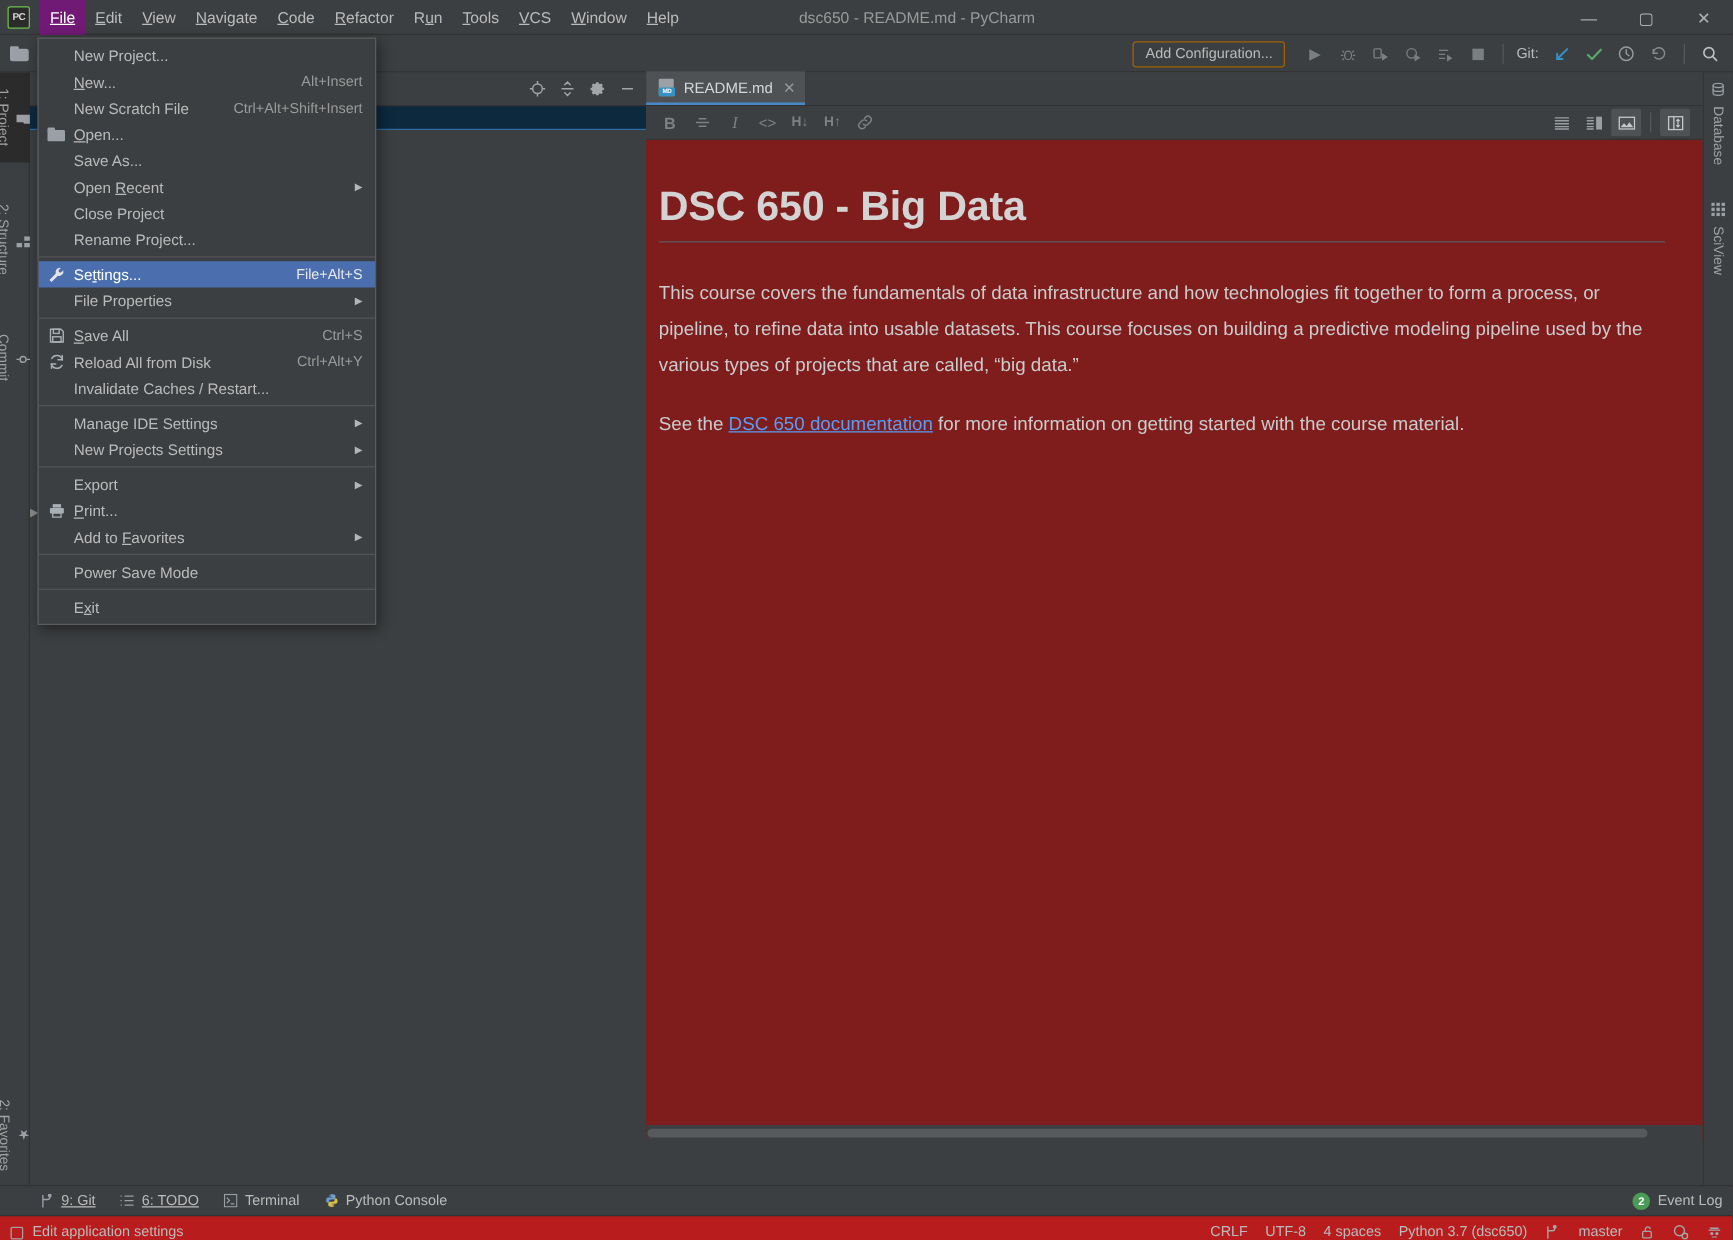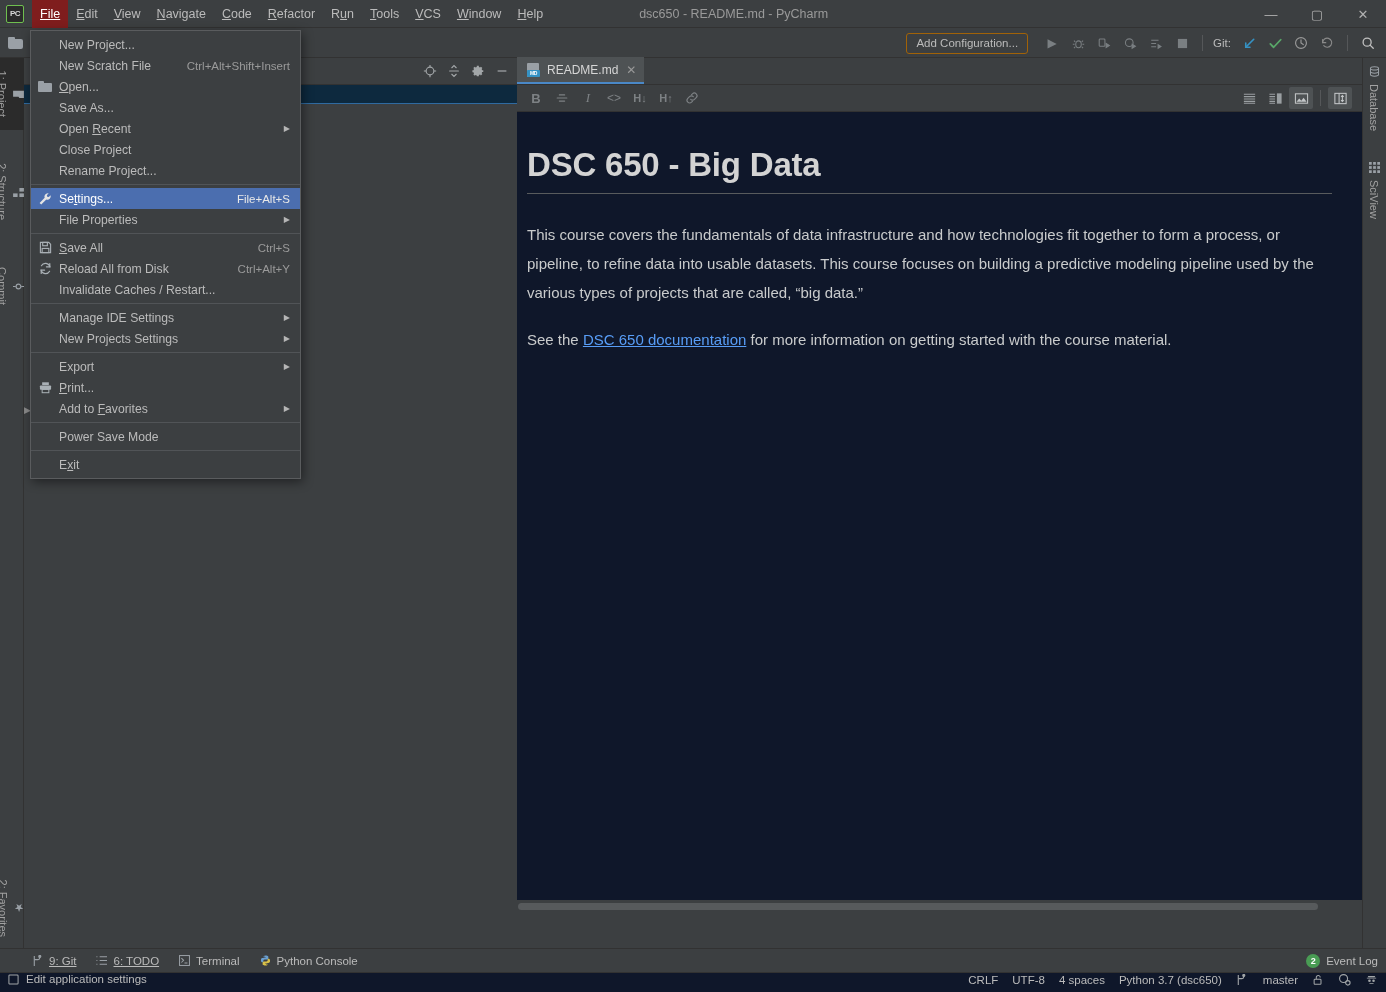--- a/index.html
+++ b/index.html
@@ -25,21 +25,21 @@
     display: flex; align-items: center; justify-content: center;
     font-size: 8px; font-weight: bold; color: #d6d6d6; letter-spacing: -0.5px;
     flex: 0 0 auto;
   }
   .menubar { display: flex; align-items: center; height: 28px; }
   .menu-item {
     padding: 4px 8px; font-size: 12.5px; color: #bbbbbb; height: 28px;
     display: flex; align-items: center; cursor: default; white-space: nowrap;
   }
   .menu-item .u { text-decoration: underline; }
-  .menu-item.active { background: #7f1d1d; color: #ffffff; }
+  .menu-item.active { background: #701a75; color: #ffffff; }
   .win-title {
     margin-left: 88px; font-size: 12.5px; color: #9a9a9a; white-space: nowrap;
   }
   .win-controls {
     position: absolute; right: 0; top: 0; height: 28px;
     display: flex; align-items: center;
   }
   .win-btn {
     width: 46px; height: 28px; display: flex; align-items: center;
     justify-content: center; color: #b0b0b0; font-size: 13px;
@@ -173,21 +173,21 @@
     position: absolute; right: 10px; display: flex; align-items: center; gap: 2px;
   }
   .view-btn {
     width: 24px; height: 22px; display: flex; align-items: center;
     justify-content: center; color: #9a9fa2;
   }
   .view-btn.on { background: #4e5254; border-radius: 2px; }
   .vb-sep { width: 1px; height: 16px; background: #555759; margin: 0 5px; }
 
   .preview {
-    background: #0f172a; height: 800px; padding: 34px 30px 0 10px;
+    background: #7f1d1d; height: 800px; padding: 34px 30px 0 10px;
     position: relative; overflow: hidden;
   }
   .md-h1 {
     font-size: 33px; font-weight: bold; color: #d3d3d3; letter-spacing: -0.2px;
     padding-bottom: 9px; border-bottom: 1px solid #585b5d; margin-bottom: 26px;
   }
   .md-p {
     font-size: 15px; line-height: 29px; color: #c9cbcc; margin-bottom: 18px;
     max-width: 828px;
   }
@@ -218,21 +218,21 @@
   }
   .evt-badge {
     width: 14px; height: 14px; border-radius: 50%; background: #499c54;
     color: #fff; font-size: 9px; display: flex; align-items: center;
     justify-content: center; font-weight: bold;
   }
 
   
   .statusbar {
     position: absolute; left: 0; top: 972px; width: 1386px; height: 20px;
-    background: #0f172a; display: flex; align-items: flex-start;
+    background: #b91c1c; display: flex; align-items: flex-end;
     border-top: 1px solid #323232;
   }
   .sb-left { display: flex; align-items: center; gap: 7px; padding-left: 8px; }
   .sb-text { font-size: 11.5px; color: #bbbbbb; }
   .sb-right {
     position: absolute; right: 8px; display: flex; align-items: center; gap: 14px;
   }
   .sb-ico { color: #a2a6a8; font-size: 11px; display: flex; align-items: center; }
 
   
@@ -653,20 +653,24 @@
           </svg>
       </span>
     </div>
   </div>
 
   <div class="dropdown">
     <div class="dd-item">
       <span class="dd-lbl">New Project...</span>
     </div>
     <div class="dd-item">
+      <span class="dd-lbl"><span style="text-decoration:underline">N</span>ew...</span>
+      <span class="dd-shortcut">Alt+Insert</span>
+    </div>
+    <div class="dd-item">
       <span class="dd-lbl">New Scratch File</span>
       <span class="dd-shortcut">Ctrl+Alt+Shift+Insert</span>
     </div>
     <div class="dd-item">
       <span class="dd-ico folder"></span>
       <span class="dd-lbl"><span style="text-decoration:underline">O</span>pen...</span>
     </div>
     <div class="dd-item">
       <span class="dd-lbl">Save As...</span>
     </div>

